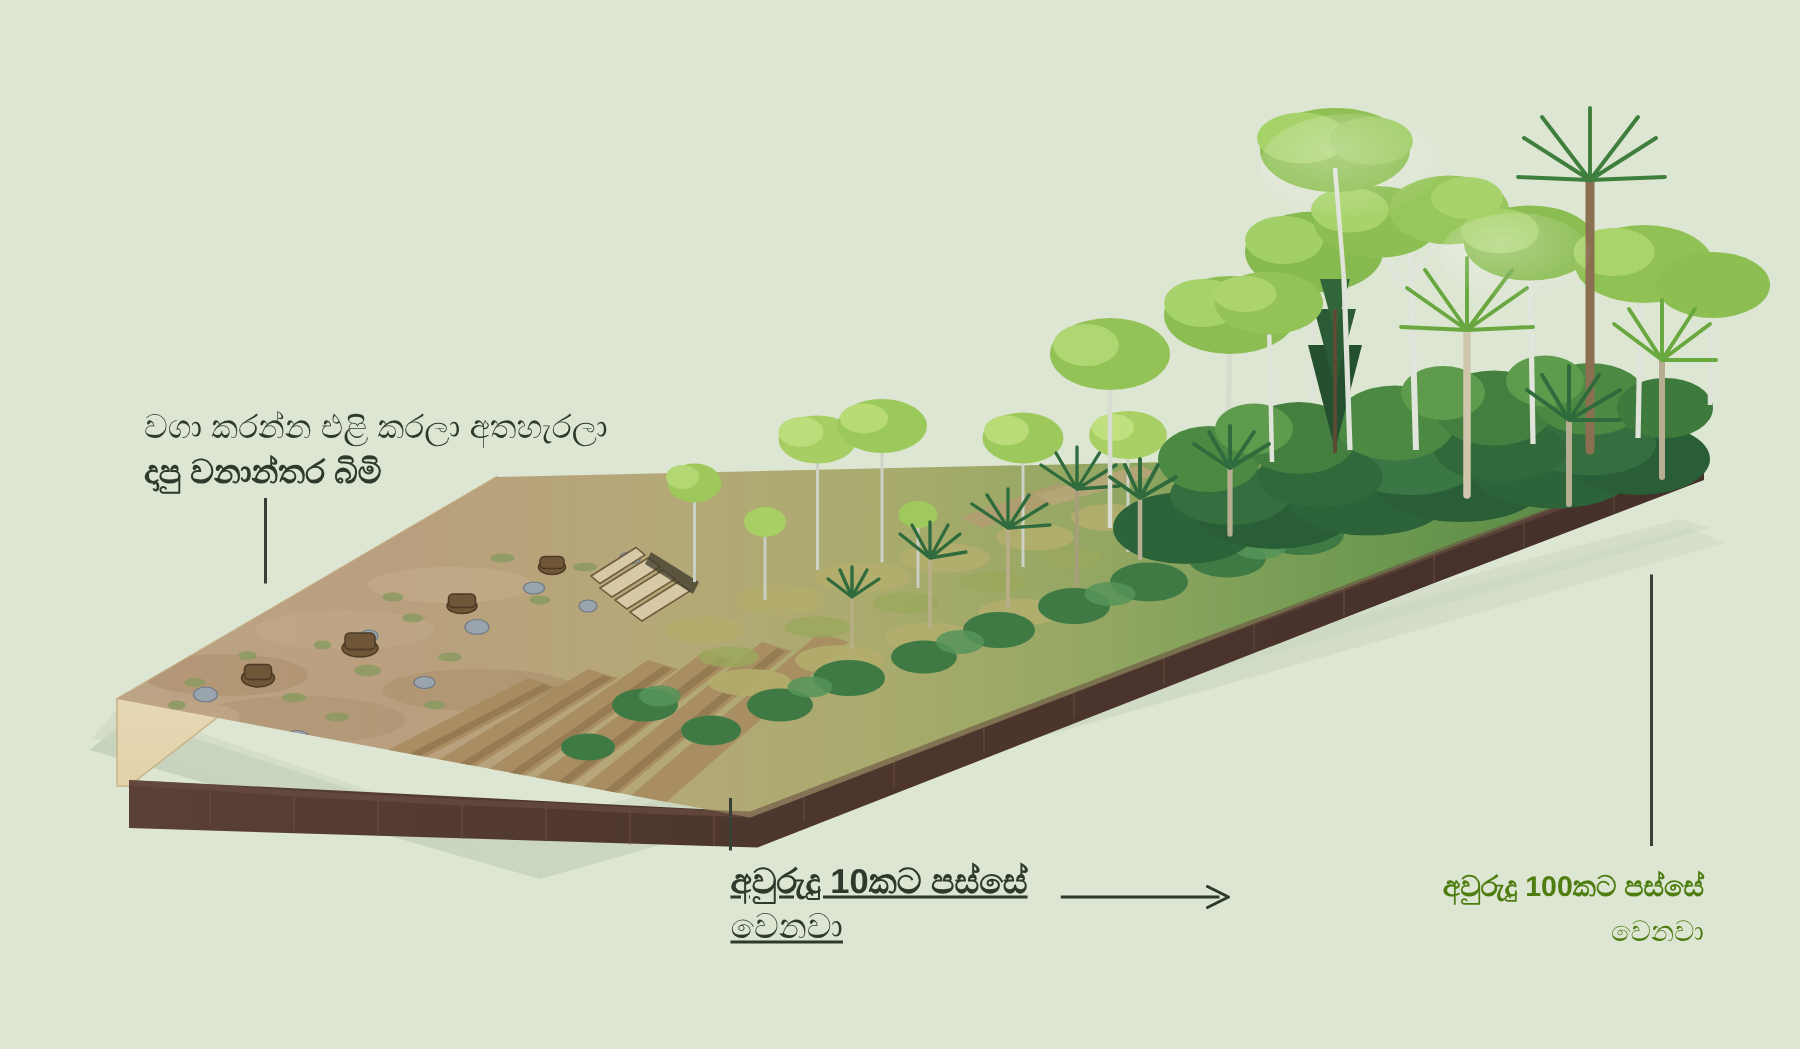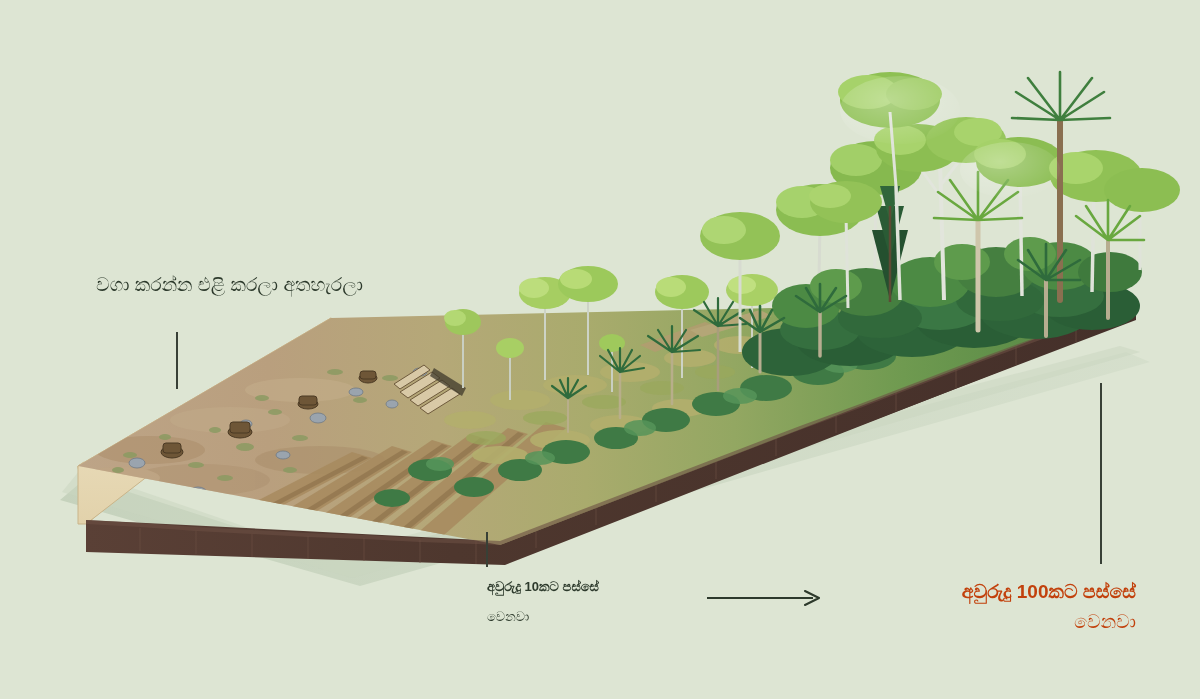--- a/index.html
+++ b/index.html
@@ -11,22 +11,22 @@
     position:relative;
   }
   #stage{position:absolute;inset:0;}
 
   
   .caption{position:absolute;color:#2d3a2c;}
   .caption .ln{display:block;white-space:nowrap;}
   .ln.b{font-weight:700;}
   .ln.r{font-weight:400;}
 
-  #cap-left{left:96px;top:270px;font-size:19px;line-height:30px;text-align:left;}
-  #cap-mid{left:487px;top:572px;font-size:13px;line-height:30px;text-align:left;}
+  #cap-left{left:96px;top:270px;font-size:22px;line-height:30px;text-align:left;}
+  #cap-mid{left:487px;top:572px;font-size:23px;line-height:30px;text-align:left;text-decoration:underline;}
   #cap-right{right:64px;top:577px;font-size:19px;line-height:30px;text-align:right;}
 
   
   .leader{position:absolute;background:#384036;width:2px;}
   #leader-left{left:176px;top:332px;height:57px;}
   #leader-mid{left:486px;top:532px;height:35px;}
   #leader-right{left:1100px;top:383px;height:181px;}
 
   
   #arrow{position:absolute;left:707px;top:590px;width:116px;height:16px;}
@@ -453,25 +453,26 @@
   <div class="leader" id="leader-mid" style="background: rgb(56, 64, 54);"></div>
   <div class="leader" id="leader-right" style="background: rgb(56, 64, 54);"></div>
 
   <svg id="arrow" viewBox="0 0 116 16">
     <line x1="0" y1="8" x2="106" y2="8" stroke="#2d3a2c" stroke-width="2"></line>
     <polyline points="98,1 112,8 98,15" fill="none" stroke="#2d3a2c" stroke-width="2" stroke-linecap="round" stroke-linejoin="round"></polyline>
   </svg>
 
   <div class="caption" id="cap-left" style="color: rgb(45, 58, 44);">
     <span class="ln r">වගා කරන්න එළි කරලා අතහැරලා</span>
+    <span class="ln b">දාපු වනාන්තර බිමි</span>
   </div>
 
   <div class="caption" id="cap-mid" style="color: rgb(45, 58, 44);">
     <span class="ln b">අවුරුදු 10කට පස්සේ</span>
     <span class="ln r">වෙනවා</span>
   </div>
 
-  <div class="caption" id="cap-right" style="color: #c2410c; text-align: right;">
+  <div class="caption" id="cap-right" style="color: #4d7c0f; text-align: right;">
     <span class="ln b">අවුරුදු 100කට පස්සේ</span>
     <span class="ln r">වෙනවා</span>
   </div>
 
 </div>
 
 </body></html>

